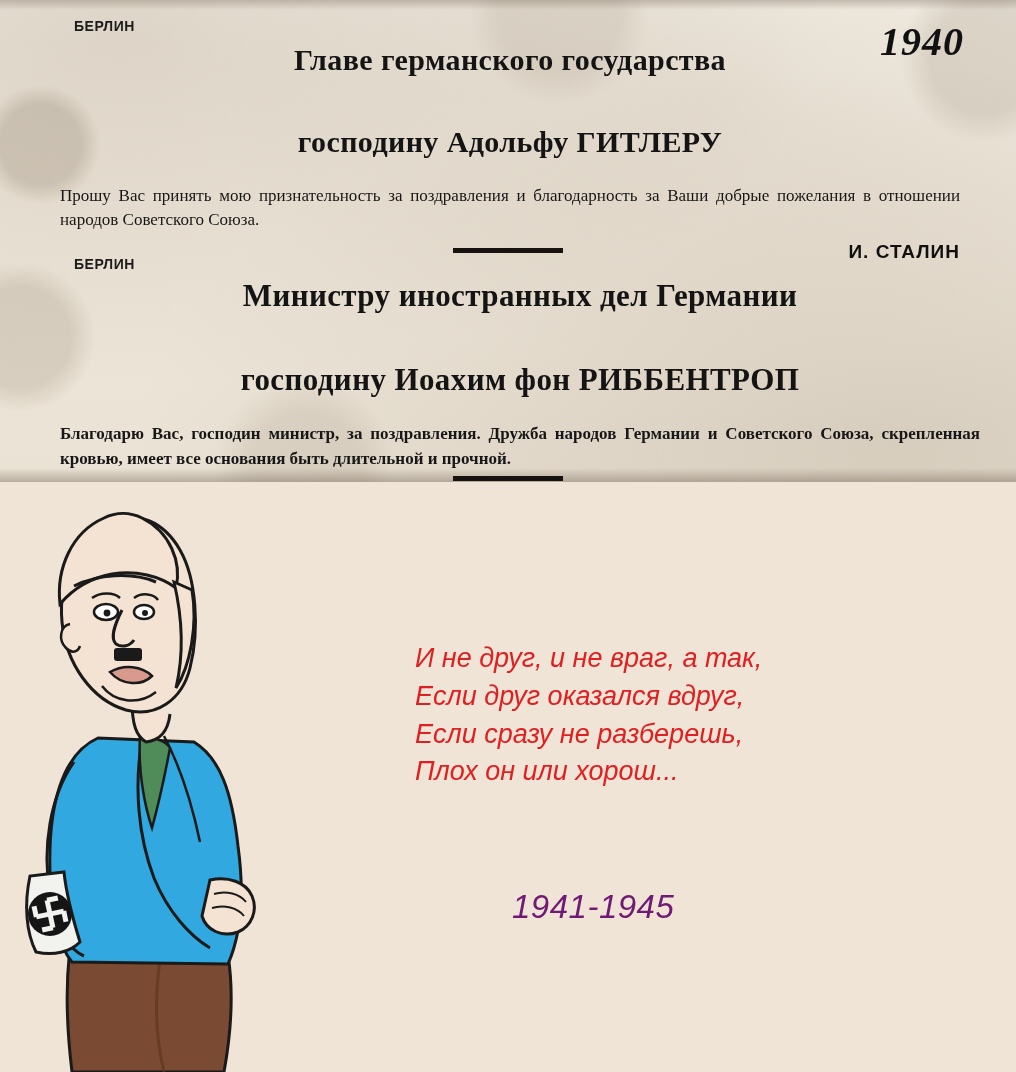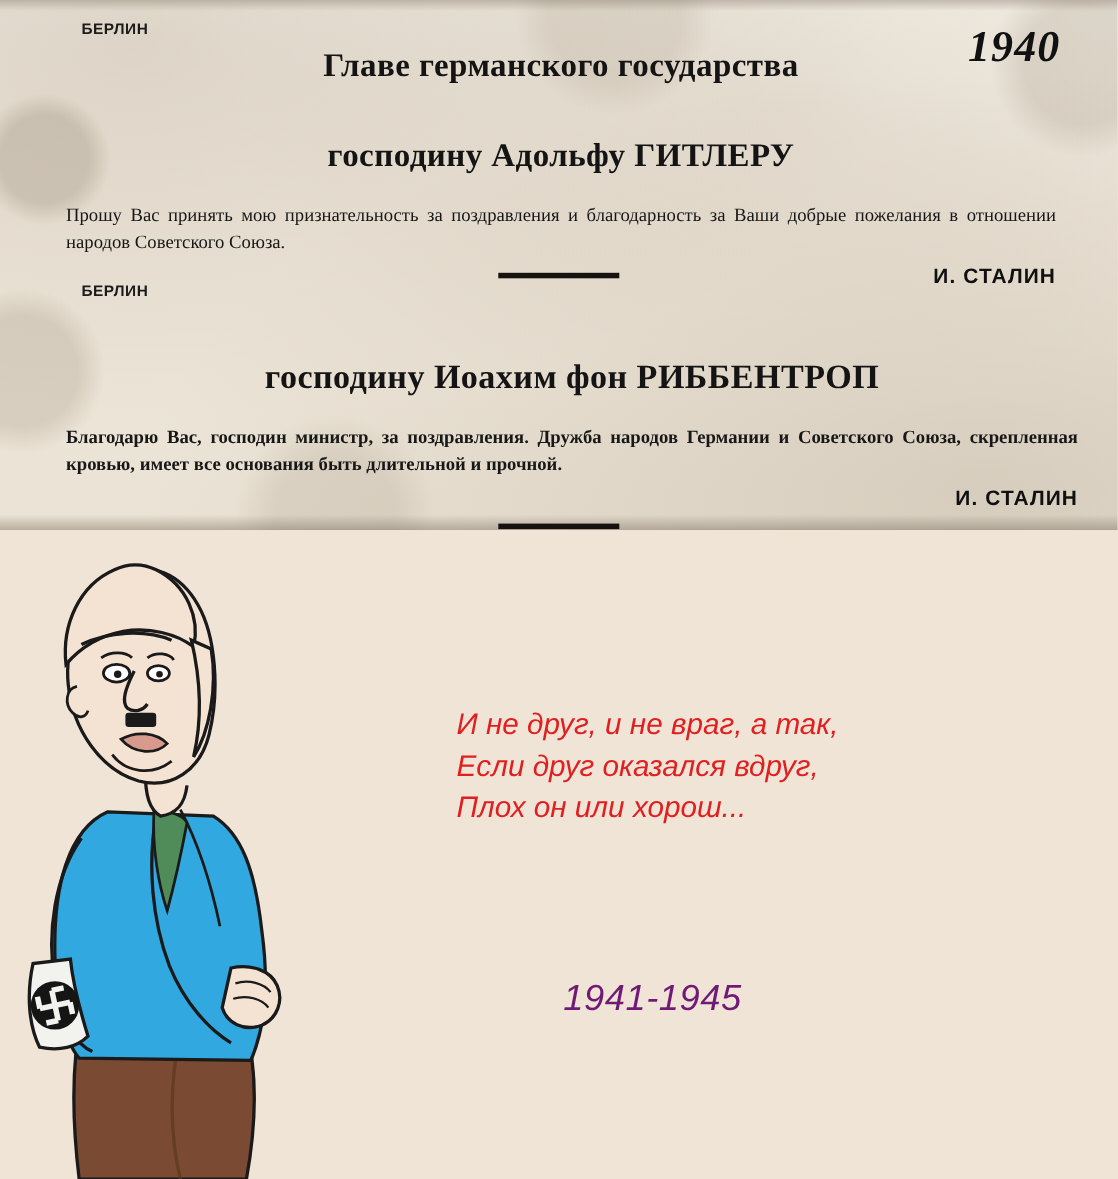--- a/index.html
+++ b/index.html
@@ -185,20 +185,21 @@
     <div class="tg-body">Прошу Вас принять мою признательность за поздравления и благодарность за Ваши добрые пожелания в отношении народов Советского Союза.</div>
     <div class="tg-sign">И. СТАЛИН</div>
   </div>
 
   <div class="rule" id="rule-1"></div>
 
   <div class="dateline" id="dateline-2">БЕРЛИН</div>
 
   <div class="telegram" id="telegram-2">
     <div class="tg-head">
+      <span class="l1">Министру иностранных дел Германии</span>
       <span class="l2">господину Иоахим фон РИББЕНТРОП</span>
     </div>
     <div class="tg-body">Благодарю Вас, господин министр, за поздравления. Дружба народов Германии и Советского Союза, скрепленная кровью, имеет все основания быть длительной и прочной.</div>
     <div class="tg-sign">И. СТАЛИН</div>
   </div>
 
   <div class="rule" id="rule-2"></div>
 </div>
 
 <div id="lower"></div>
@@ -256,16 +257,17 @@
   <path d="M96 186 C110 178 128 180 138 190 C128 200 108 200 96 186 Z" fill="#d89a8c" stroke="#1a1a1a" stroke-width="2.5"></path>
 
   <path d="M88 200 C100 216 124 220 142 206" fill="none" stroke="#1a1a1a" stroke-width="2.5"></path>
 
   <path d="M56 138 C46 140 44 154 52 162 C58 168 64 166 66 160" fill="#f4e3d2" stroke="#1a1a1a" stroke-width="2.5"></path>
 </svg>
 
 <div id="verse">
   <div>И не друг, и не враг, а так,</div>
   <div>Если друг оказался вдруг,</div>
+  <div>Если сразу не разберешь,</div>
   <div>Плох он или хорош...</div>
 </div>
 
 <div class="year-1941">1941-1945</div>
 
 </body></html>

